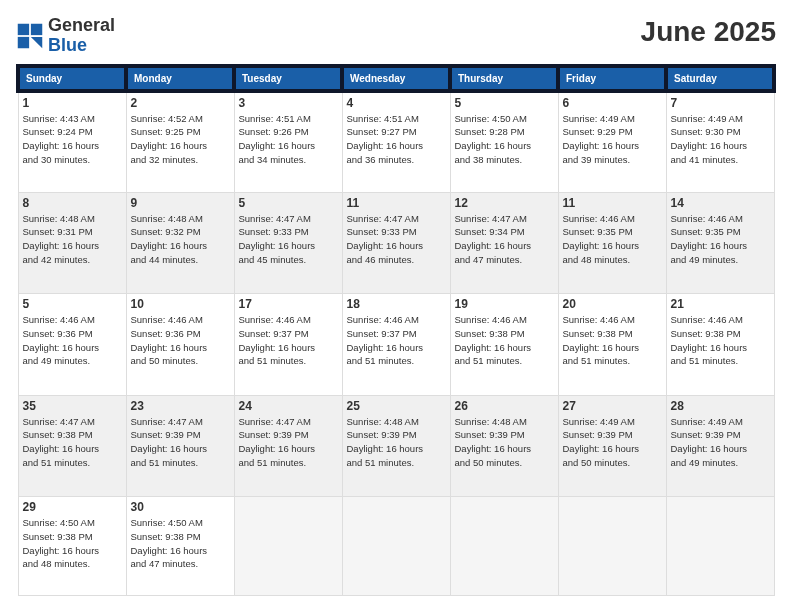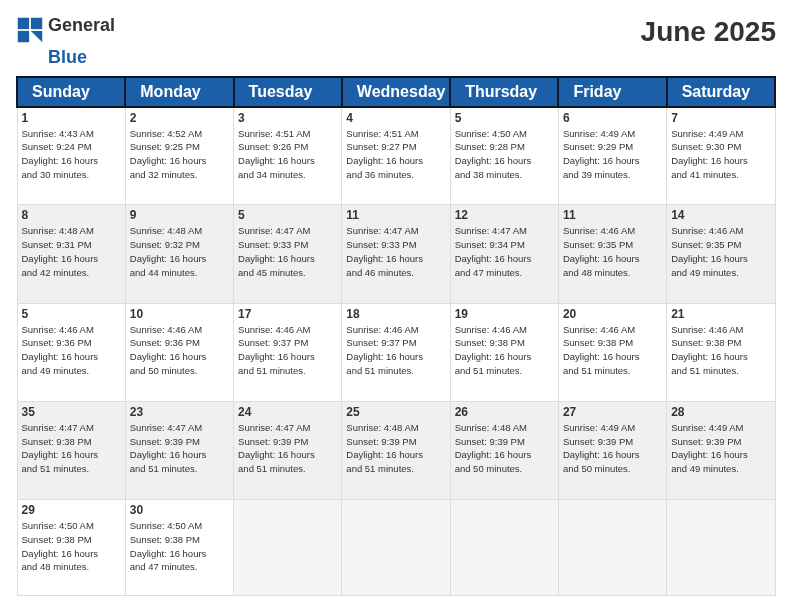--- a/index.html
+++ b/index.html
@@ -18,31 +18,31 @@
       flex-direction: column;
     }
     .header {
       display: flex;
       justify-content: space-between;
       align-items: flex-start;
       margin-bottom: 8px;
     }
     .logo {
       display: flex;
-      align-items: flex-start;
+      align-items: center;
     }
     .logo-text {
       display: flex;
       flex-direction: column;
       font-size: 18px;
       font-weight: bold;
       line-height: 1.1;
     }
     .logo-general { color: #333; }
-    .logo-blue { color: #1a5fa8; margin-top: 12px; }
+    .logo-blue { color: #1a5fa8; }
     .logo-icon {
       width: 28px;
       height: 28px;
       margin-right: 4px;
     }
     .title-block {
       text-align: left;
     }
     .month-title {
       font-size: 28px;
@@ -56,25 +56,25 @@
     .calendar {
       flex: 1;
       border: 1px solid #ccc;
       border-collapse: collapse;
       width: 100%;
       table-layout: fixed;
     }
     .calendar th {
       background: #1a5fa8;
       color: #fff;
-      font-size: 16px;
+      font-size: 10px;
       font-weight: bold;
-      padding: 5px 14px;
+      padding: 5px 6px;
       text-align: left;
-      border: 2px solid #0f172a;
+      border: 4px solid #0f172a;
     }
     .calendar td {
       vertical-align: top;
       border: 1px solid #ddd;
       padding: 3px 4px;
       font-size: 9.5px;
       color: #333;
       height: 80px;
       background: #fff;
     }

